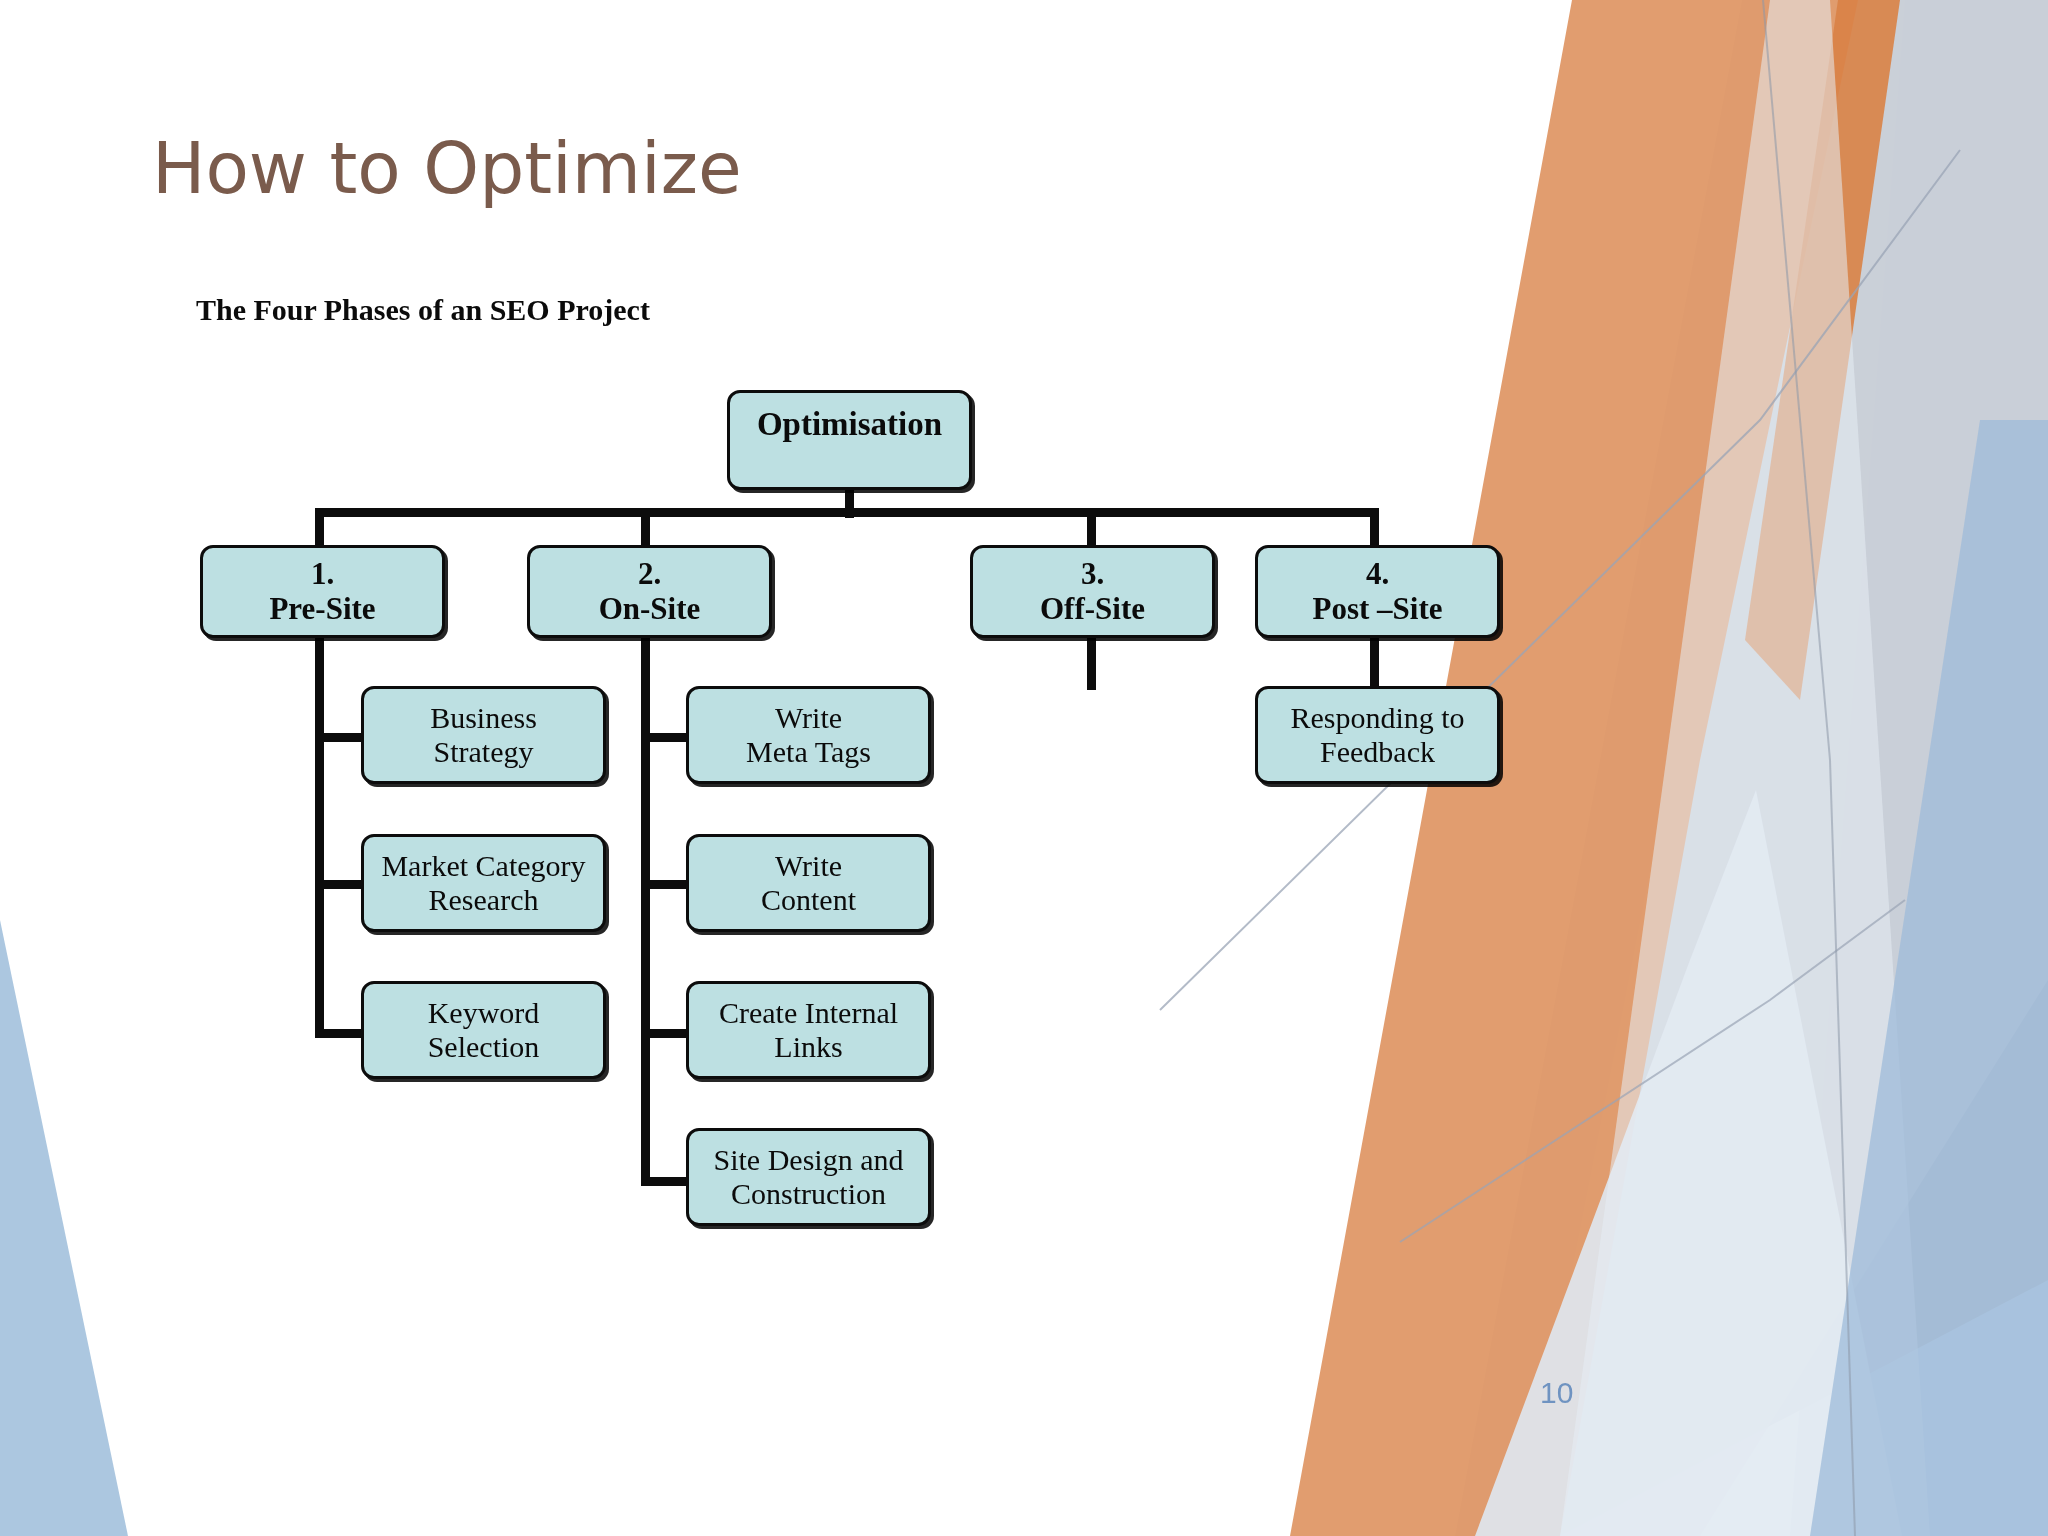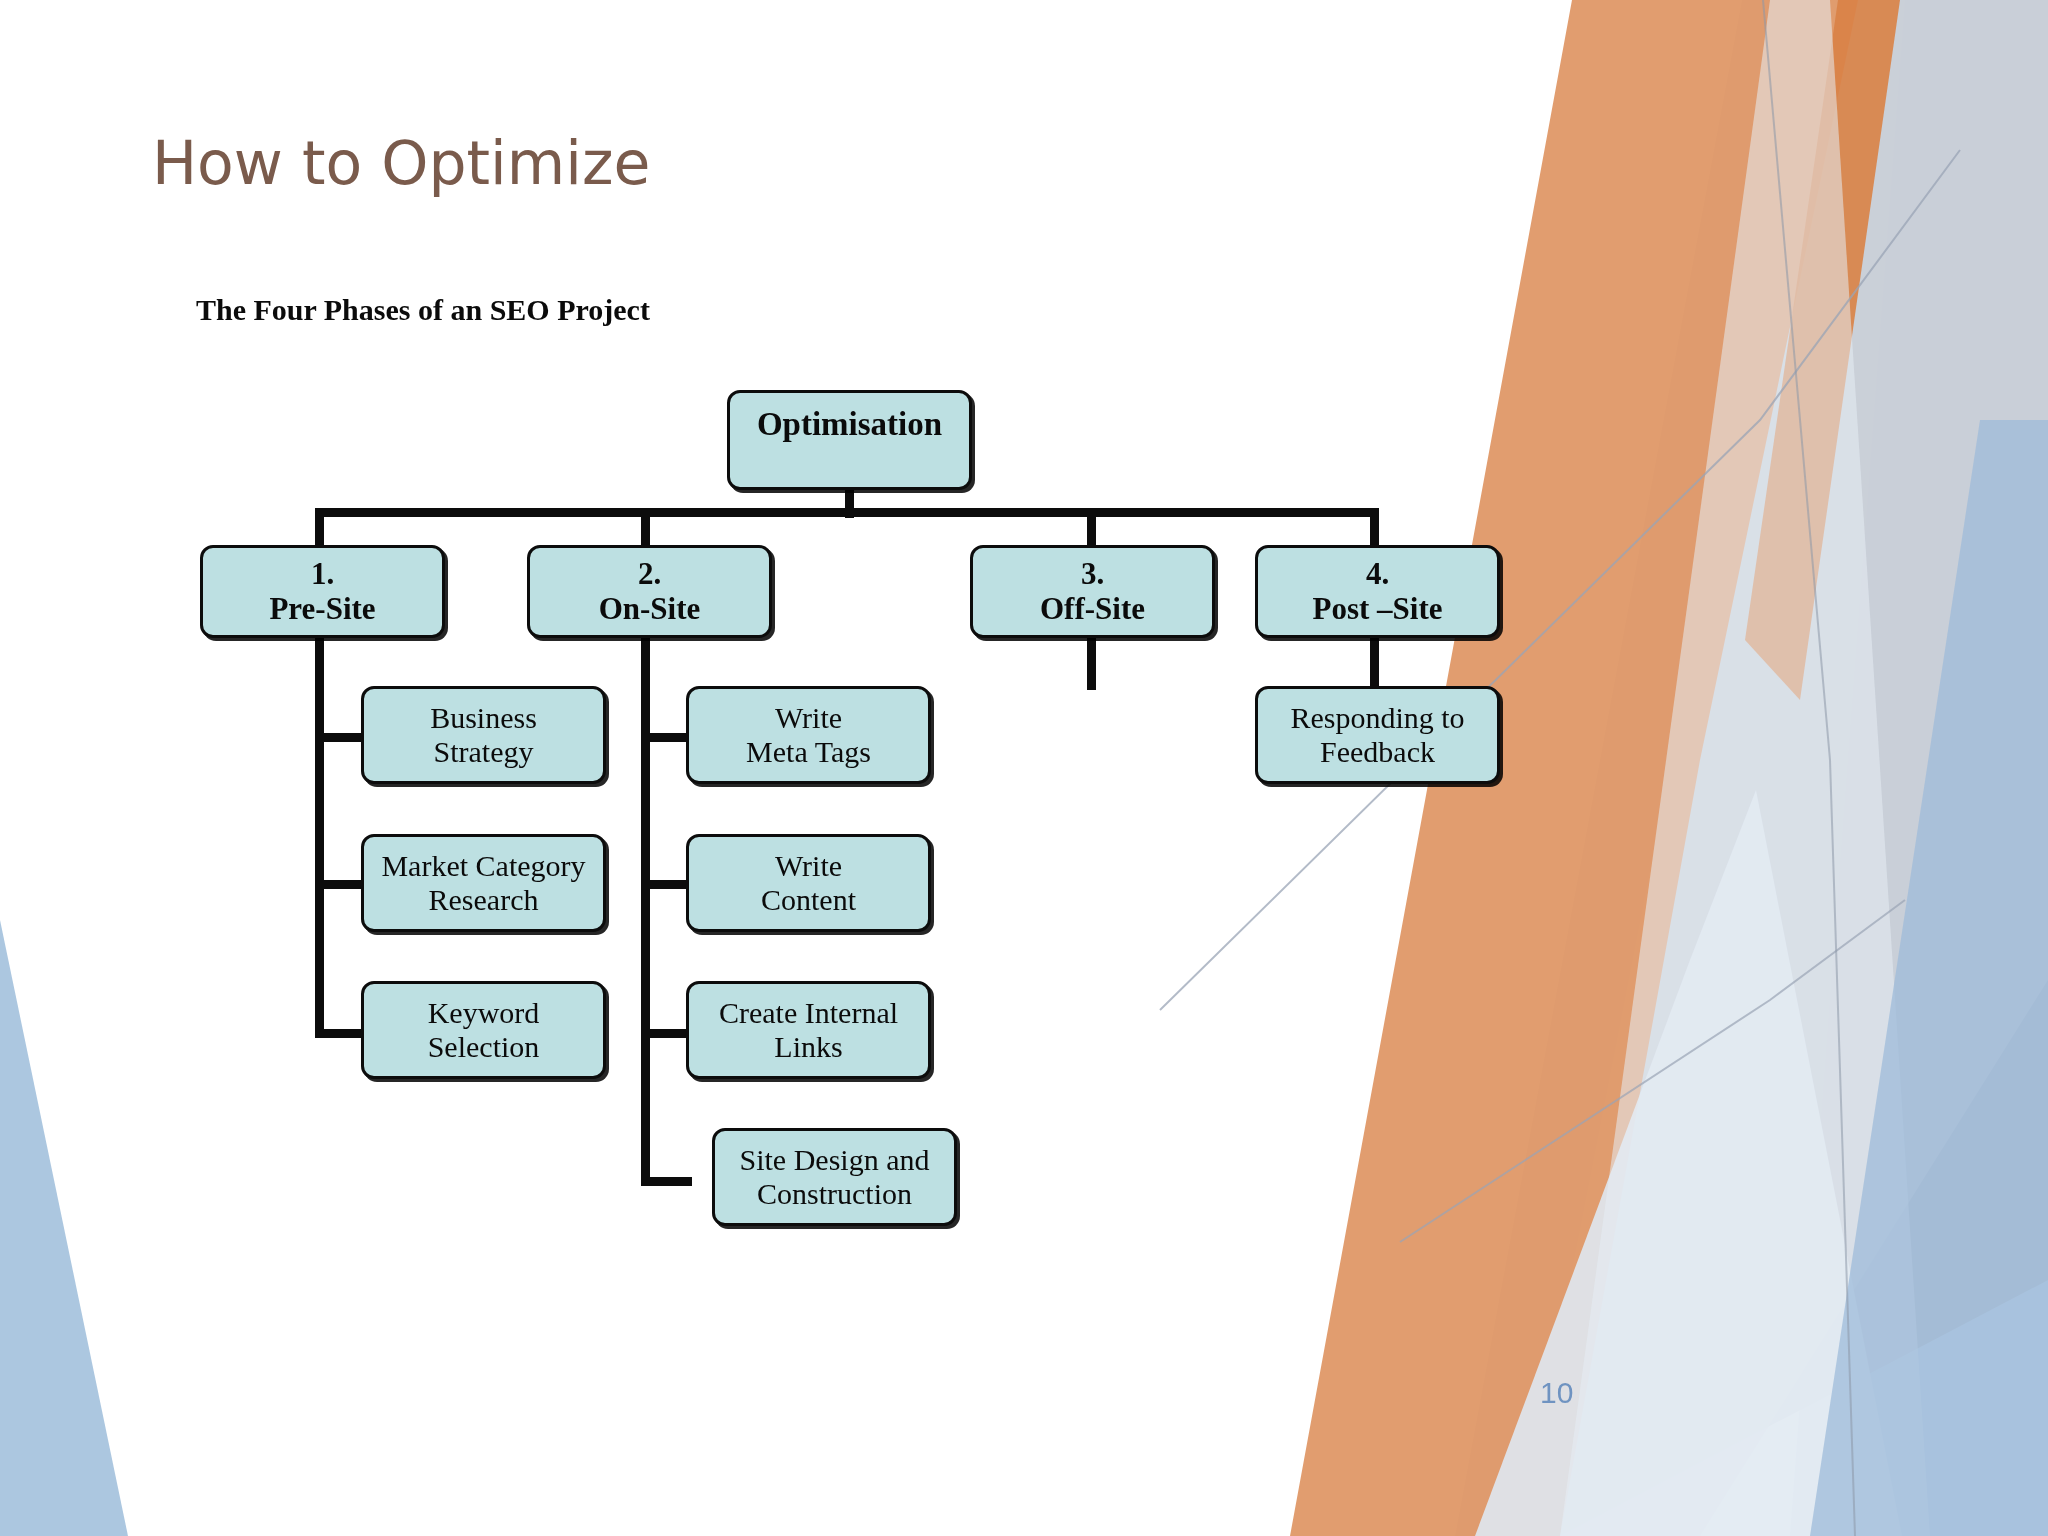--- a/index.html
+++ b/index.html
@@ -28,21 +28,21 @@
     width: 2048px;
     height: 1536px;
     pointer-events: none;
   }
 
   
   #title {
     position: absolute;
     left: 152px;
     top: 132px;
-    font-size: 60px;
+    font-size: 71px;
     font-weight: 400;
     color: #7a5b4c;
     letter-spacing: 0px;
     line-height: 1.05;
     white-space: nowrap;
     font-family: "DejaVu Sans", sans-serif;
   }
 
   
   #diagram {
@@ -179,21 +179,21 @@
       <span class="ln">Meta Tags</span>
     </div>
     <div class="node leaf" style="left:686px; top:834px; width:245px; height:98px;">
       <span class="ln">Write</span>
       <span class="ln">Content</span>
     </div>
     <div class="node leaf" style="left:686px; top:981px; width:245px; height:98px;">
       <span class="ln">Create Internal</span>
       <span class="ln">Links</span>
     </div>
-    <div class="node leaf" style="left:712px; top:1128px; width:245px; height:98px;">
+    <div class="node leaf" style="left:686px; top:1128px; width:245px; height:98px;">
       <span class="ln">Site Design and</span>
       <span class="ln">Construction</span>
     </div>
 
     <div class="ln-v" style="left:1087px; top:508px; width:9px; height:42px;"></div>
     <div class="node phase" style="left:970px; top:545px; width:245px; height:93px;">
       <span class="ln">3.</span>
       <span class="ln">Off-Site</span>
     </div>
     <div class="ln-v" style="left:1087px; top:638px; width:9px; height:52px;"></div>

